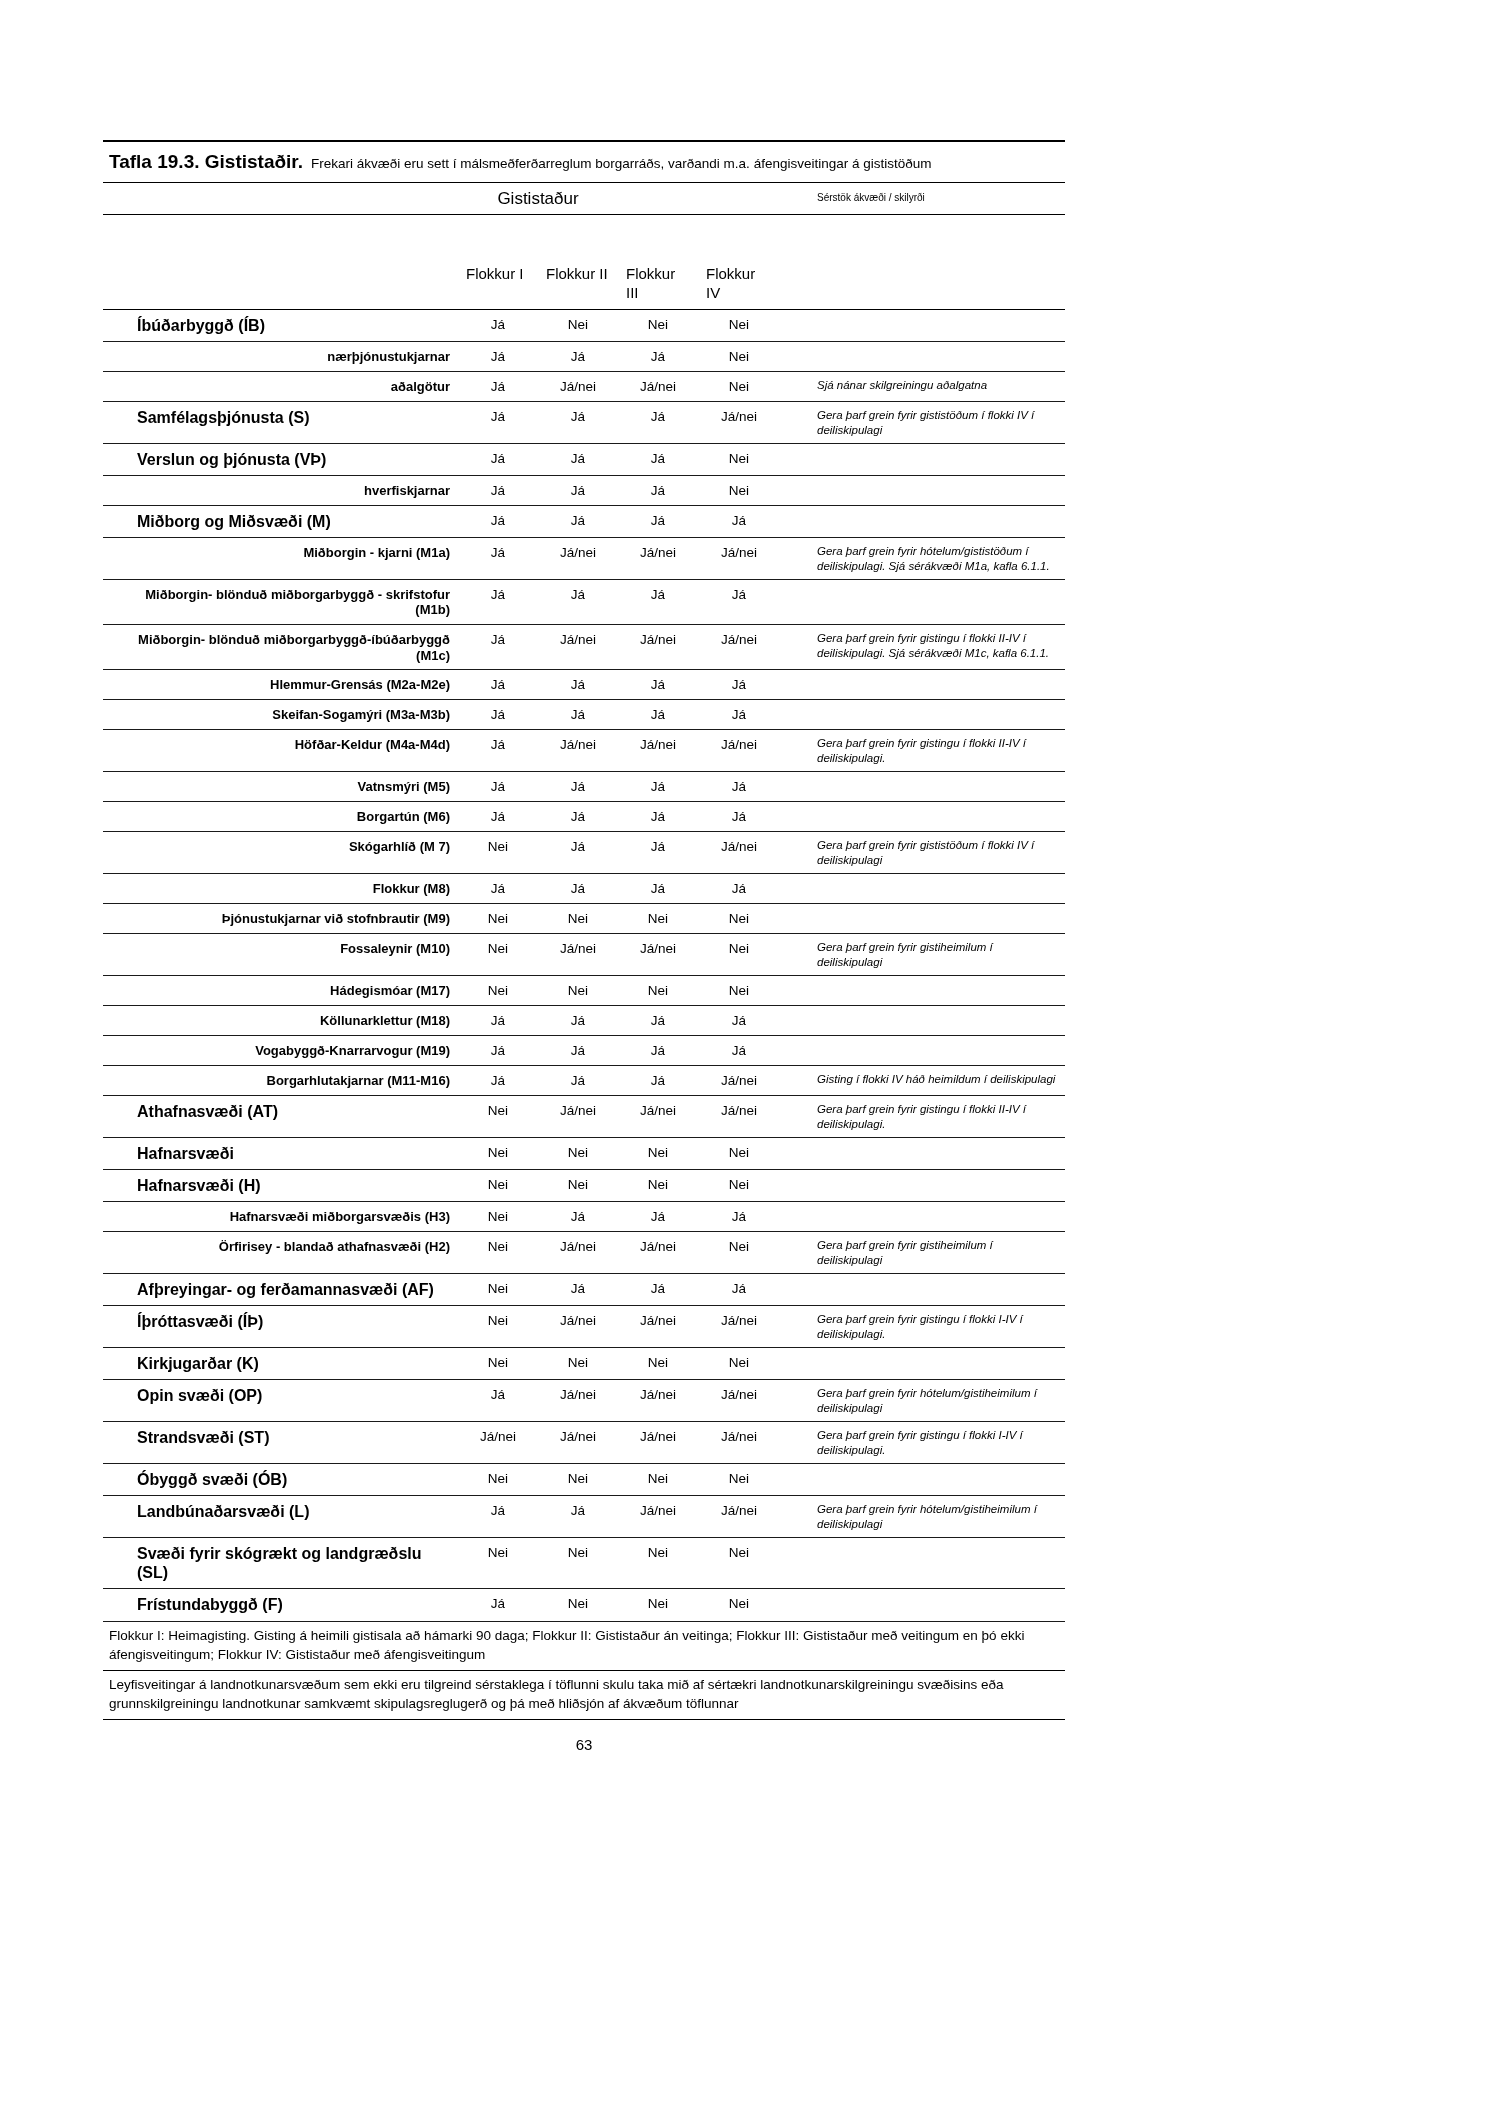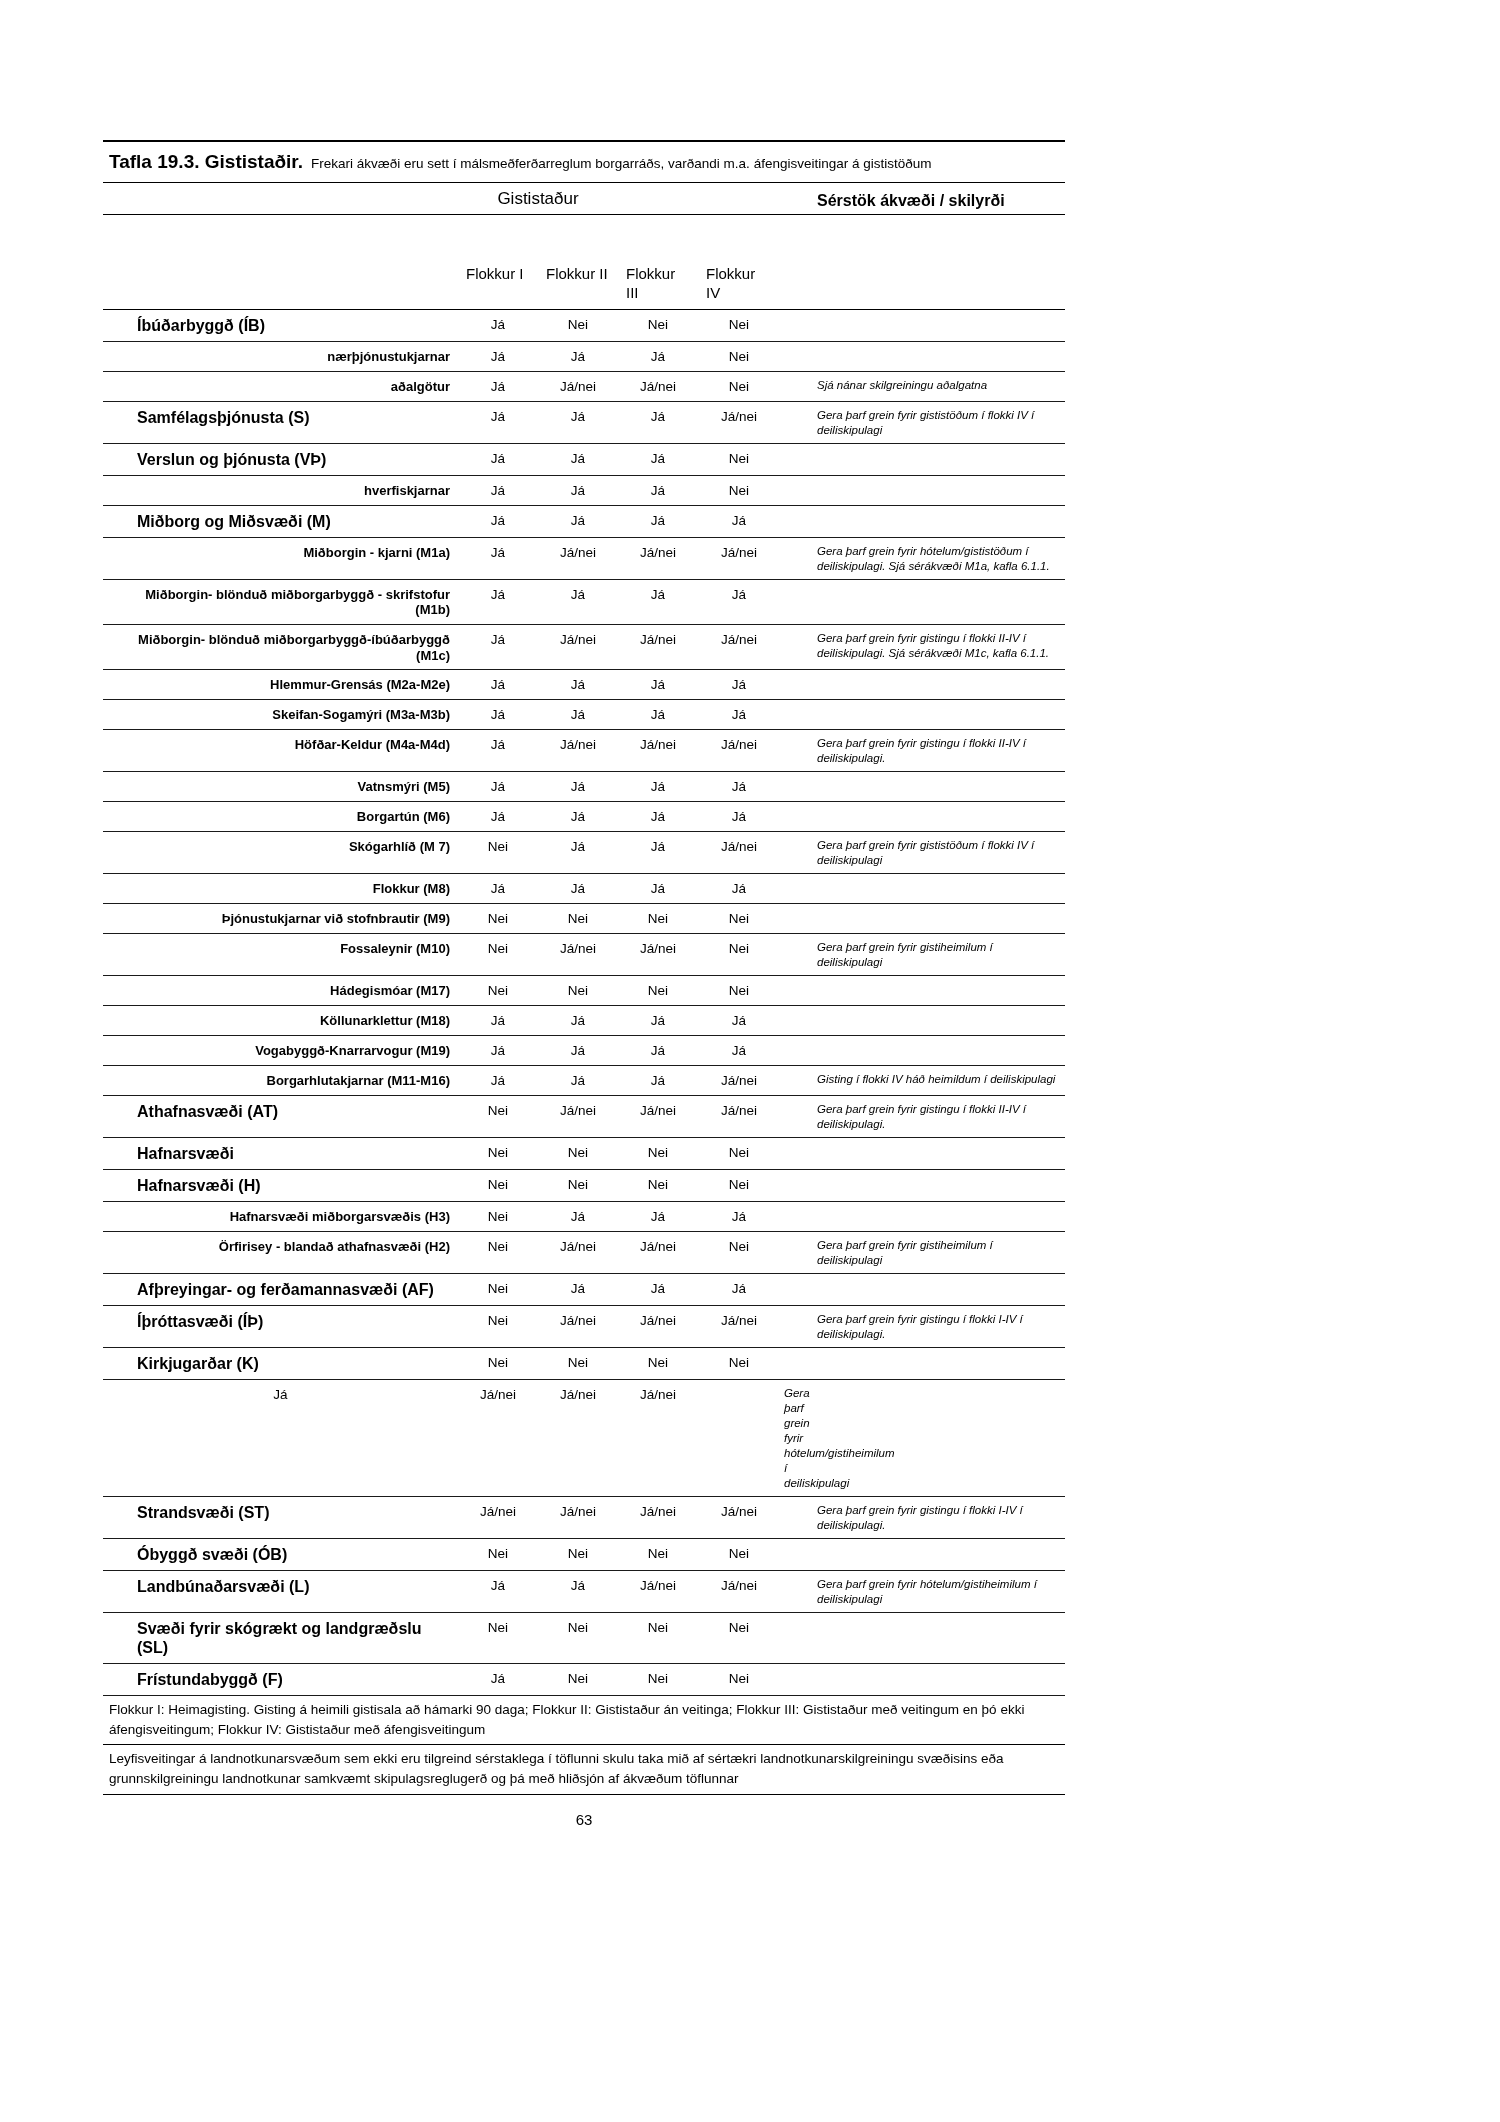--- a/index.html
+++ b/index.html
@@ -14,21 +14,21 @@
 
   .title-row {
     border-top: 2px solid #000; border-bottom: 1px solid #000;
     padding: 9px 4px 9px 6px;
   }
   .title { font-weight: bold; font-size: 19px; }
   .subtitle { font-size: 13.5px; margin-left: 8px; }
 
   .group-row { border-bottom: 1px solid #000; }
   .group-header { grid-column: 2 / 4; text-align: center; font-size: 17px; padding: 6px 0 5px; }
-  .notes-header { grid-column: 7; font-size: 16px; padding: 9px 0 3px 4px; font-weight: bold; }
+  .notes-header { grid-column: 7; font-size: 10px; padding: 9px 0 3px 4px; }
 
   .colh-row { border-bottom: 1px solid #000; }
   .col-h { font-size: 15px; text-align: left; padding: 4px 8px 6px; line-height: 1.25; margin-top: 46px; }
 
   .row { border-bottom: 1px solid #1a1a1a; min-height: 30px; }
   .row .label { font-weight: bold; padding: 7px 8px 6px 6px; line-height: 1.2; }
   .row.main .label { font-size: 16px; text-align: left; padding-top: 6px; margin-left: 28px; }
   .row.sub  .label { font-size: 13px; text-align: right; }
   .val  { font-size: 13.5px; text-align: center; padding-top: 7px; }
   .note { font-size: 11.5px; line-height: 1.3; padding: 6px 6px 5px 4px; font-style: italic; }
@@ -338,20 +338,21 @@
       <div class="grid row main">
         <div class="label">Kirkjugarðar (K)</div>
         <div class="val">Nei</div>
         <div class="val">Nei</div>
         <div class="val">Nei</div>
         <div class="val">Nei</div>
         <div></div>
         <div class="note"></div>
       </div>
       <div class="grid row main">
+        <div class="label">Opin svæði (OP)</div>
         <div class="val">Já</div>
         <div class="val">Já/nei</div>
         <div class="val">Já/nei</div>
         <div class="val">Já/nei</div>
         <div></div>
         <div class="note">Gera þarf grein fyrir hótelum/gistiheimilum í deiliskipulagi</div>
       </div>
       <div class="grid row main">
         <div class="label">Strandsvæði (ST)</div>
         <div class="val">Já/nei</div>

